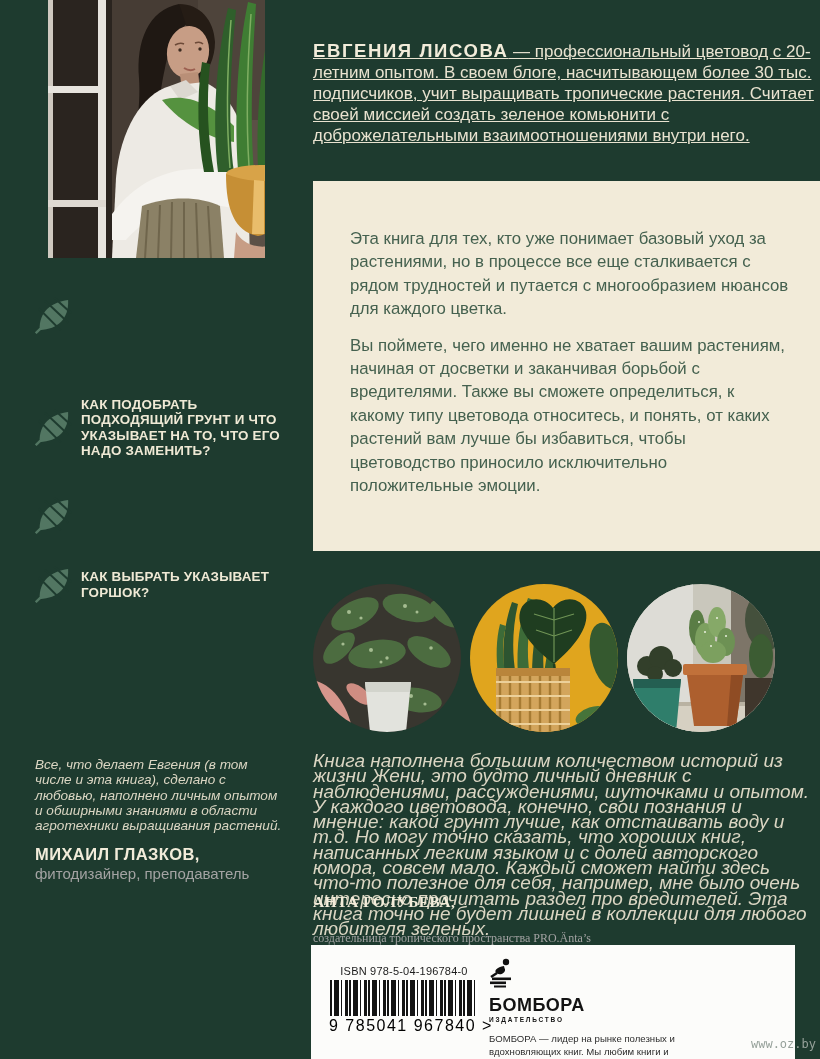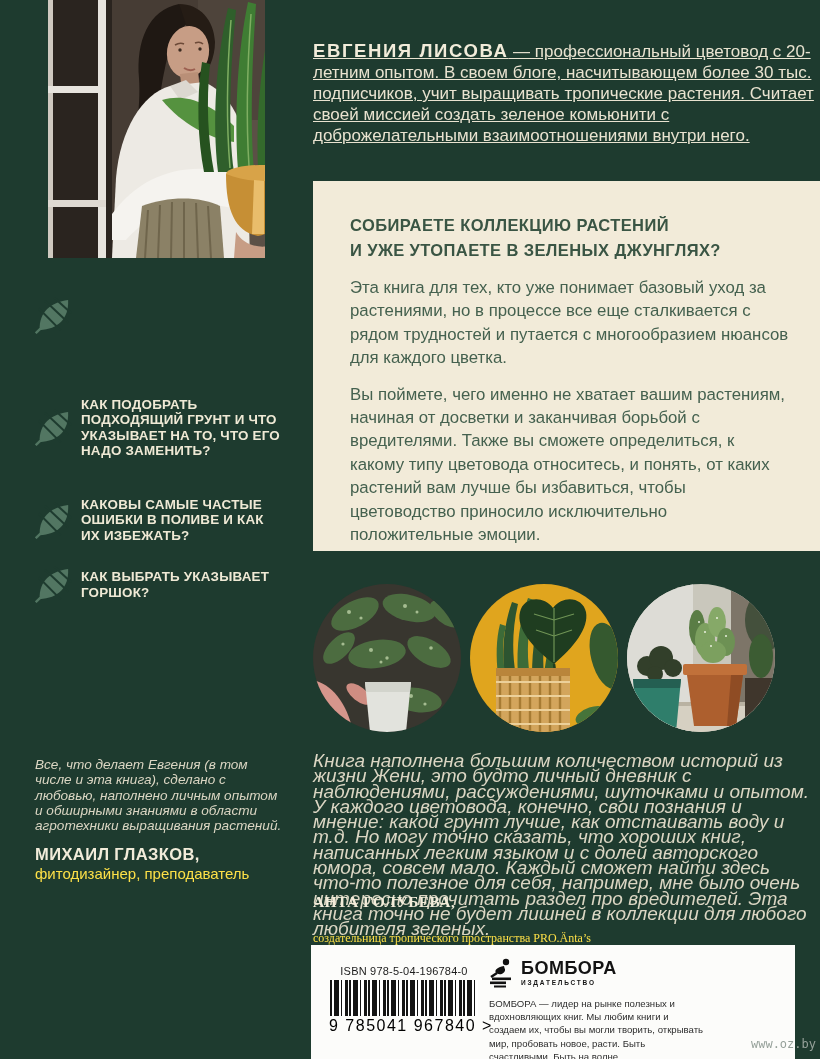--- a/index.html
+++ b/index.html
@@ -30,37 +30,37 @@
   .q-label{color:#efe9d5;font-weight:bold;font-size:13.4px;line-height:15.4px;letter-spacing:.2px;width:200px;}
   .q1{top:297px}.q2{top:397px}.q3{top:497px}.q4{top:566px}.q5{top:626px}
 
   
   .circle{top:584px;width:148px;height:148px;border-radius:50%;overflow:hidden;}
   .c1{left:313px}.c2{left:470px}.c3{left:627px}
 
   
   .quote-left{left:35px;top:757px;width:252px;color:#dbd6c3;font-style:italic;font-size:13.6px;line-height:15.3px;}
   .reviewer-name{margin-top:14px;font-style:normal;font-weight:bold;font-size:16.5px;letter-spacing:.4px;color:#f2ecda;}
-  .reviewer-title{font-style:normal;font-size:15px;margin-top:3px;color:#fde047;}
+  .reviewer-title{font-style:normal;font-size:15px;margin-top:3px;color:#a3a3a3;}
 
   
   .review-main{left:313px;top:753px;width:504px;color:#dbd6c3;font-style:italic;font-size:19px;line-height:15.3px;}
   .signature{left:313px;top:893px;color:#e6e0cd;font-family:Liberation Serif, serif;}
   .signature .reviewer-name{margin-top:0;font-size:15.5px;}
   .signature .reviewer-title{font-size:12px;margin-top:20px;}
 
   
   .pub-box{left:311px;top:945px;width:484px;height:114px;background:#fcfcfa;}
   .isbn-col{position:absolute;left:18px;top:20px;width:150px;text-align:center;}
   .isbn-text{font-size:11px;color:#1c1c1c;letter-spacing:.2px;}
   .barcode{width:148px;height:36px;margin:3px auto 0;
     background:repeating-linear-gradient(90deg,#141414 0 2px,#fff 2px 4px,#141414 4px 9px,#fff 9px 11px,#141414 11px 12px,#fff 12px 15px,#141414 15px 18px,#fff 18px 19px);}
   .barcode-digits{font-size:16px;color:#000000;letter-spacing:1.5px;margin-top:1px;white-space:nowrap;}
   .pub-col{position:absolute;left:178px;top:13px;width:222px;}
-  .brand-row{display:flex;align-items:flex-start;gap:7px;}
+  .brand-row{display:flex;align-items:flex-start;gap:7px;flex-direction:column;}
   .brand-name{font-weight:bold;font-size:18px;color:#131313;letter-spacing:.5px;line-height:20px;}
   .brand-sub{font-size:6.5px;font-weight:bold;color:#131313;letter-spacing:1.8px;margin-top:1px;}
   .pub-blurb{margin-top:9px;font-size:9.6px;line-height:13.2px;color:#2d2d2d;width:215px;}
 
   .watermark{right:4px;top:1037px;color:#96a19a;font-size:12px;font-family:"DejaVu Sans Mono",monospace;}
 </style>
 </head>
 <body>
 
 <div id="cover">
@@ -117,22 +117,20 @@
       <path d="M188 232 C196 246 214 250 228 244 L230 258 L186 258 Z" fill="#c79d85"></path>
       <path d="M240 196 q10 2 8 18 l-8 2 Z" fill="#c79d85"></path>
     </svg>
   </div>
 
   <div class="abs author-block">
     <span class="author-name">ЕВГЕНИЯ ЛИСОВА</span><span> — профессиональный цветовод с 20-летним опытом. В своем блоге, насчитывающем более 30 тыс. подписчиков, учит выращивать тропические растения. Считает своей миссией создать зеленое комьюнити с доброжелательными взаимоотношениями внутри него.</span>
   </div>
 
   <div class="abs info-box">
-    <div class="info-heading">СОБИРАЕТЕ КОЛЛЕКЦИЮ РАСТЕНИЙ
-И УЖЕ УТОПАЕТЕ В ЗЕЛЕНЫХ ДЖУНГЛЯХ?</div>
     <p class="info-para">Эта книга для тех, кто уже понимает базовый уход за растениями, но в процессе все еще сталкивается с рядом трудностей и путается с многообразием нюансов для каждого цветка.</p>
     <p class="info-para second">Вы поймете, чего именно не хватает вашим растениям, начиная от досветки и заканчивая борьбой с вредителями. Также вы сможете определиться, к какому типу цветовода относитесь, и понять, от каких растений вам лучше бы избавиться, чтобы цветоводство приносило исключительно положительные эмоции.</p>
   </div>
 
   <div class="abs question q1">
     <svg class="q-icon" viewBox="0 0 48 48">
         <path d="M43 4 C20 7 5 20 6 43 C30 42 44 28 43 4 Z" fill="#527662"></path>
         <path d="M7 41 L1 47" stroke="#527662" stroke-width="3"></path>
         <g stroke="#1e3b2f" stroke-width="2.6">
           <path d="M13 5 L43 33"></path>
@@ -156,21 +154,20 @@
   <div class="abs question q3">
     <svg class="q-icon" viewBox="0 0 48 48">
         <path d="M43 4 C20 7 5 20 6 43 C30 42 44 28 43 4 Z" fill="#527662"></path>
         <path d="M7 41 L1 47" stroke="#527662" stroke-width="3"></path>
         <g stroke="#1e3b2f" stroke-width="2.6">
           <path d="M13 5 L43 33"></path>
           <path d="M5 15 L33 43"></path>
           <path d="M25 1 L47 21"></path>
         </g>
       </svg>
-    <div class="q-label">КАКОВЫ САМЫЕ ЧАСТЫЕ ОШИБКИ В ПОЛИВЕ И КАК ИХ ИЗБЕЖАТЬ?</div>
   </div>
   <div class="abs question q4">
     <svg class="q-icon" viewBox="0 0 48 48">
         <path d="M43 4 C20 7 5 20 6 43 C30 42 44 28 43 4 Z" fill="#527662"></path>
         <path d="M7 41 L1 47" stroke="#527662" stroke-width="3"></path>
         <g stroke="#1e3b2f" stroke-width="2.6">
           <path d="M13 5 L43 33"></path>
           <path d="M5 15 L33 43"></path>
           <path d="M25 1 L47 21"></path>
         </g>

